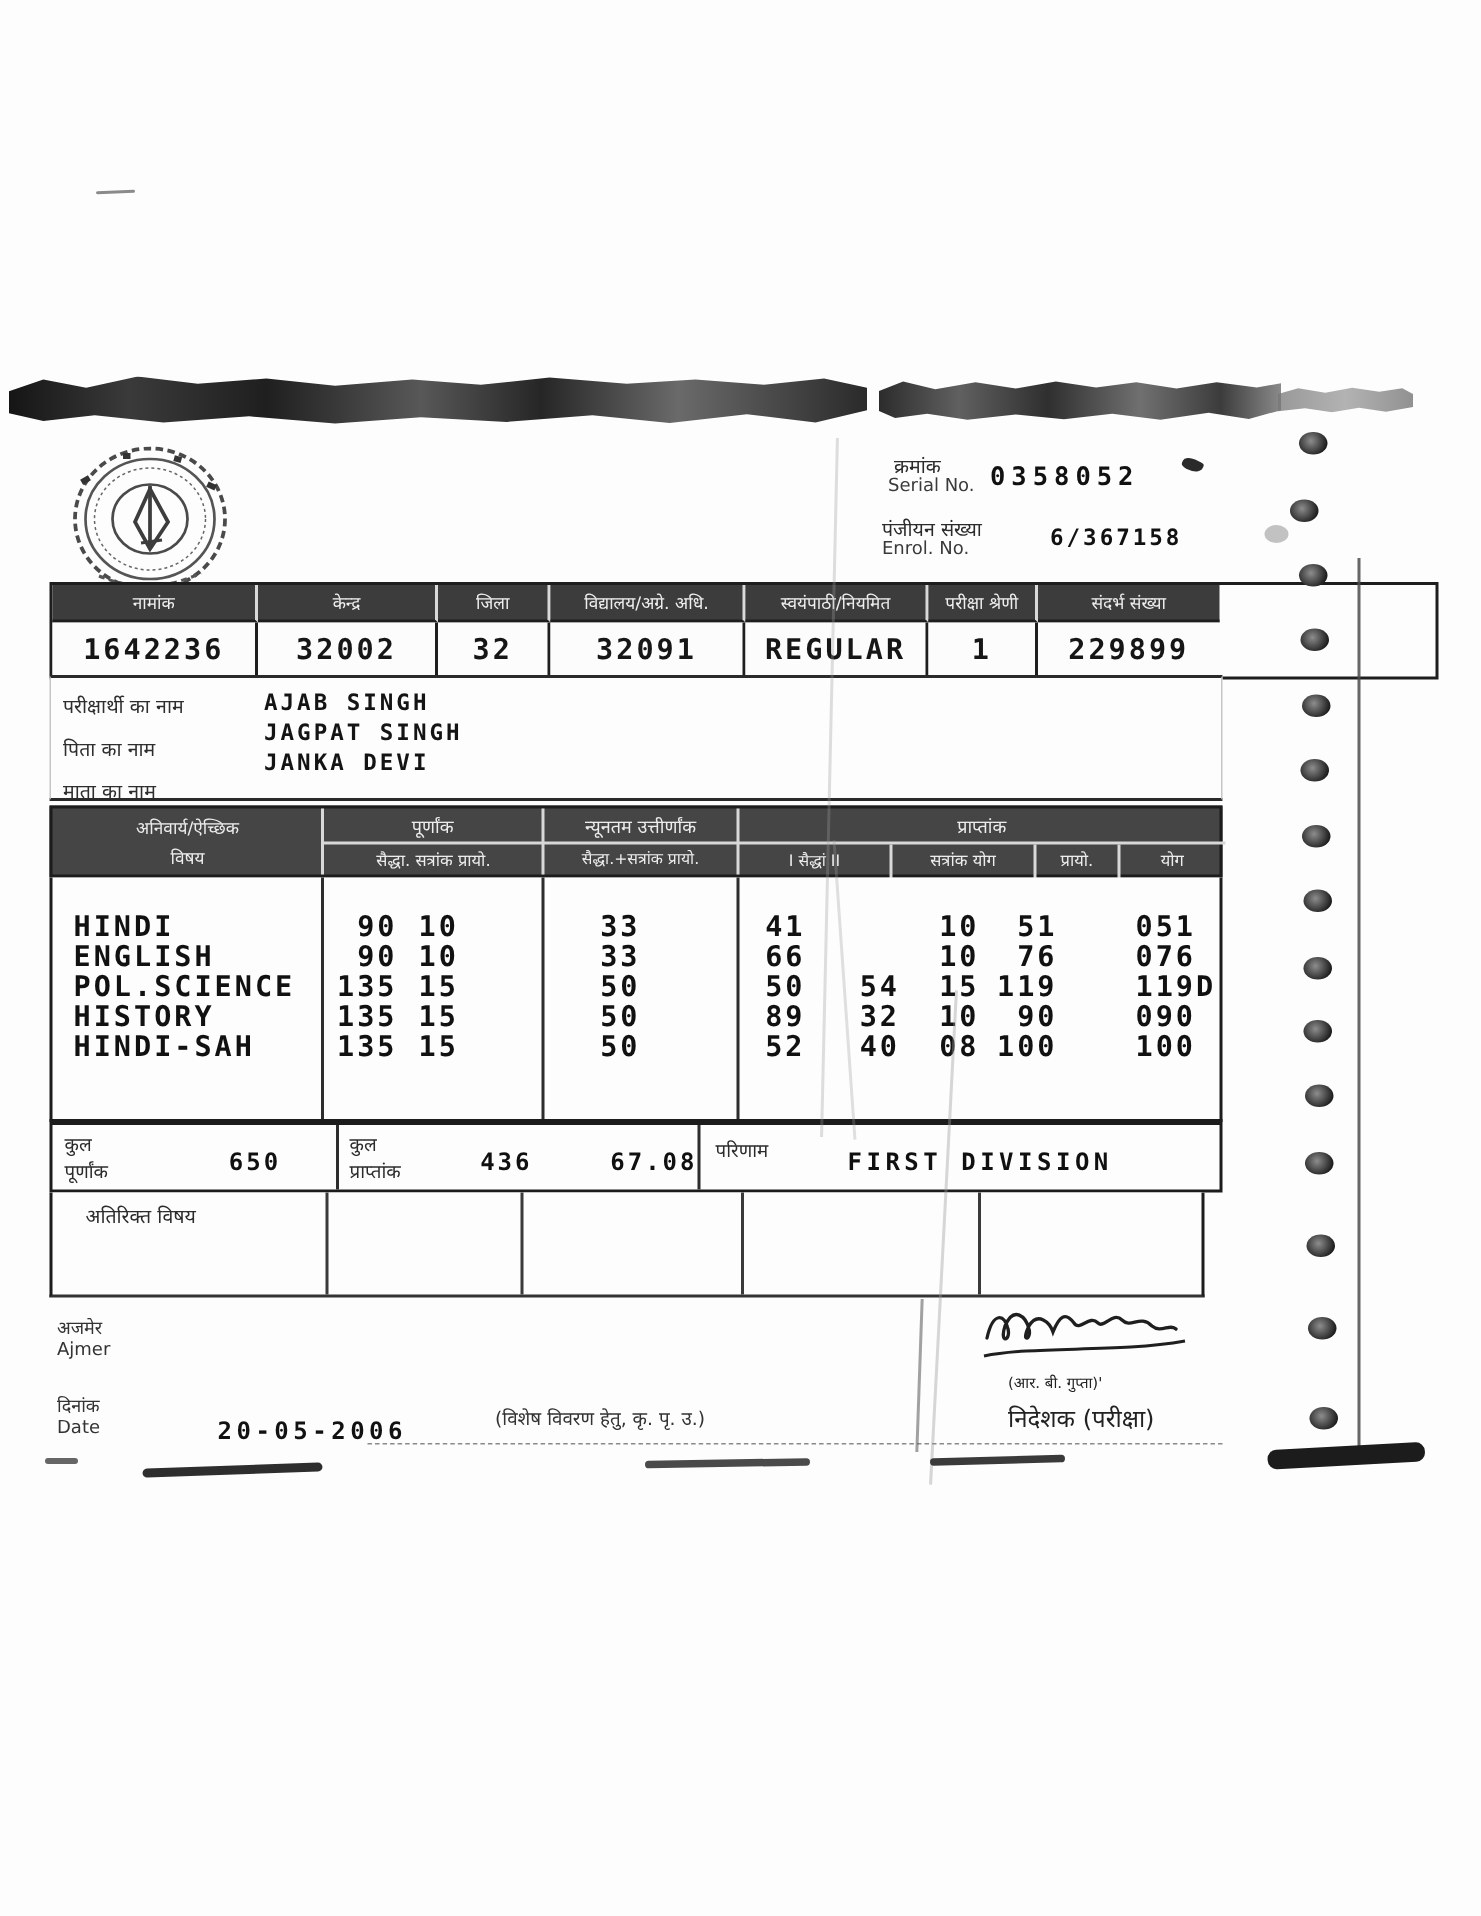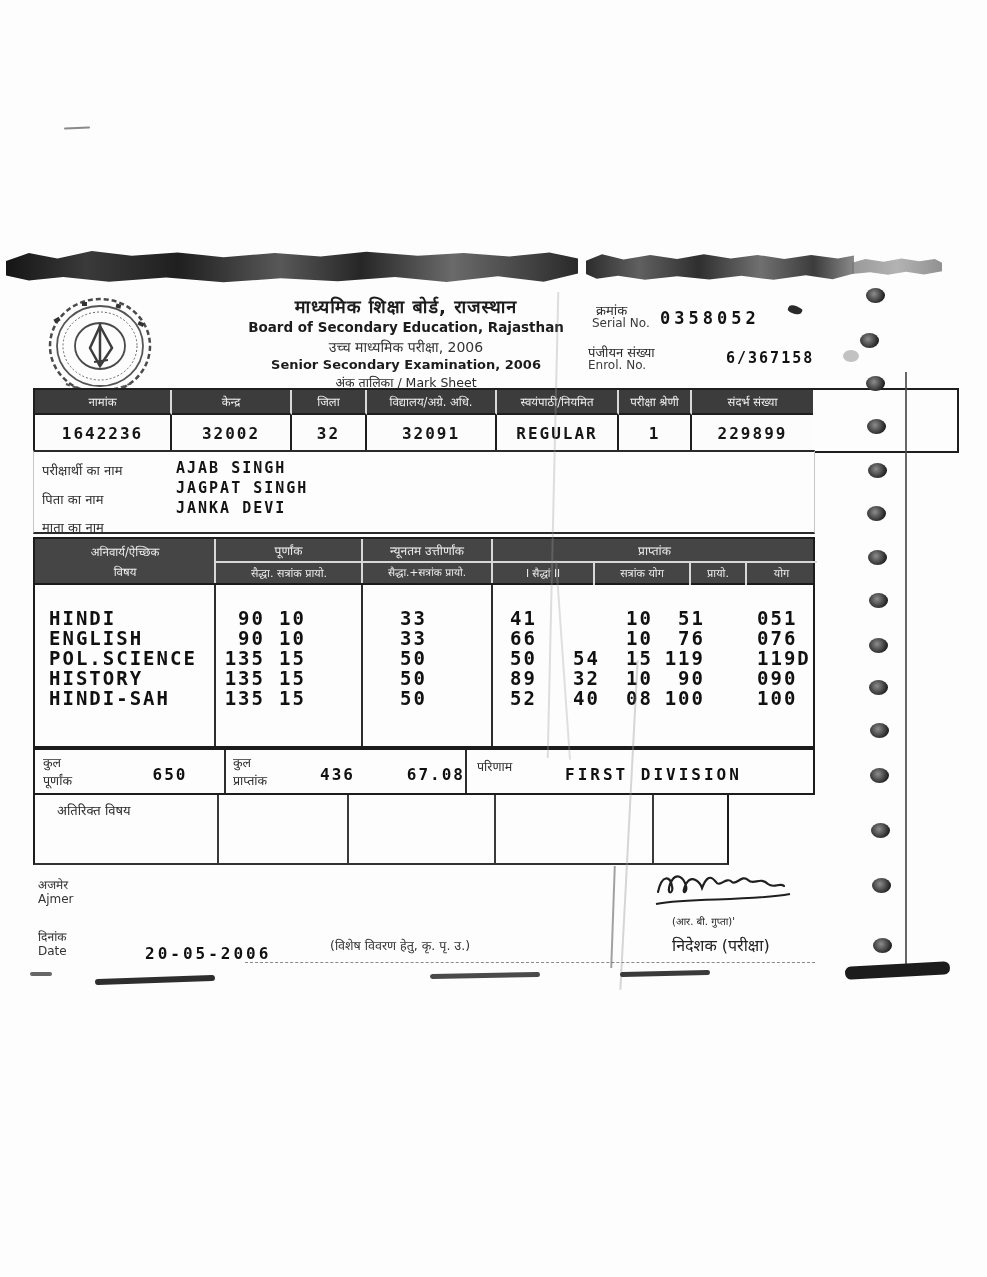--- a/index.html
+++ b/index.html
@@ -45,21 +45,21 @@
   .ser-label { color:#2b2b2b; font-size:13px; }
   .ser-label-en { color:#3a3a3a; font-size:12px; }
   .ocr { font-family:"DejaVu Sans Mono", monospace; font-weight:bold; color:#111; }
 
   
   .info-table { left:33px; top:388px; width:926px; border:2px solid #1e1e1e; }
   .info-row { display:flex; }
   .info-cell { border-right:2px solid #1e1e1e; display:flex; align-items:center; justify-content:center; }
   .info-cell:last-child { border-right:none; }
   .info-head .info-cell { background:#3c3c3c; color:#efefef; font-size:11.5px; height:25px; border-right-color:#d9d9d9; border-bottom:2px solid #1e1e1e; }
-  .info-vals .info-cell { height:36px; background:#fcfcfc; font-family:"DejaVu Sans Mono", monospace; font-weight:bold; font-size:16px; letter-spacing:2px; color:#161616; }
+  .info-vals .info-cell { height:36px; background:#fcfcfc; font-family:"DejaVu Sans Mono", monospace; font-weight:bold; font-size:19px; letter-spacing:2px; color:#161616; }
 
   
   .name-box { left:33px; top:450px; width:782px; height:84px; border-top:2px solid #2a2a2a; border-bottom:2px solid #2a2a2a; border-left:1px solid #c6c6c6; border-right:1px solid #c6c6c6; background:#fdfdfd; }
   .nb-label { position:absolute; left:8px; font-size:13px; color:#2e2e2e; }
   .nb-value { position:absolute; left:142px; font-family:"DejaVu Sans Mono", monospace; font-weight:bold; font-size:15px; letter-spacing:2px; color:#141414; }
 
   
   .marks-head { left:33px; top:537px; width:782px; height:48px; background:#454545; border:2px solid #1c1c1c; color:#ededed; }
   .mh { position:absolute; text-align:center; font-size:11.5px; }
   .mh-sep-v { position:absolute; top:0; width:2px; height:100%; background:#d8d8d8; }
@@ -72,21 +72,21 @@
   .mcell { position:absolute; font-family:"DejaVu Sans Mono", monospace; font-weight:bold; font-size:19px; letter-spacing:2px; color:#111; white-space:nowrap; }
   .r { text-align:right; }
 
   
   .totals { left:33px; top:748px; width:782px; height:47px; border:2px solid #1c1c1c; background:#fdfdfd; }
   .tot-sep { position:absolute; top:0; width:2px; height:100%; background:#2d2d2d; }
   .tot-label { position:absolute; font-size:12.5px; color:#2c2c2c; }
   .tot-val { position:absolute; font-family:"DejaVu Sans Mono", monospace; font-weight:bold; font-size:16px; letter-spacing:2px; color:#101010; }
 
   
-  .addl { left:33px; top:795px; width:696px; height:70px; border-left:2px solid #1c1c1c; border-right:2px solid #1c1c1c; border-bottom:2px solid #333; background:#fdfdfd; }
+  .addl { left:33px; top:795px; width:770px; height:70px; border-left:2px solid #1c1c1c; border-right:2px solid #1c1c1c; border-bottom:2px solid #333; background:#fdfdfd; }
   .addl-sep { position:absolute; top:0; width:1.5px; height:100%; background:#3a3a3a; }
   .addl-label { position:absolute; left:22px; top:6px; font-size:13px; color:#2c2c2c; }
 
   
   .ft-label { position:absolute; font-size:12px; color:#333; }
   .date-val { position:absolute; left:145px; top:944px; font-family:"DejaVu Sans Mono", monospace; font-weight:bold; font-size:16px; letter-spacing:3px; color:#111; }
   .note { position:absolute; left:330px; top:937px; font-size:12.5px; color:#333; }
   .sig-name { position:absolute; left:672px; top:914px; font-size:10px; color:#222; }
   .sig-title { position:absolute; left:672px; top:934px; font-size:16px; color:#222; }
   .dash-rule { position:absolute; left:245px; top:962px; width:570px; border-top:1.5px dashed #8a8a8a; }
@@ -123,34 +123,27 @@
     <polygon points="54,30 66,52 54,70 44,52" fill="none" stroke="#3d3d3d" stroke-width="2.5"></polygon>
     <line x1="54" y1="28" x2="54" y2="70" stroke="#3d3d3d" stroke-width="2.5"></line>
     <line x1="48" y1="66" x2="62" y2="64" stroke="#3d3d3d" stroke-width="2"></line>
     <path d="M20 88 q34 14 68 -2" fill="none" stroke="#555" stroke-width="2" stroke-dasharray="4 3"></path>
     <rect x="8" y="22" width="6" height="4" fill="#333" transform="rotate(-30 11 24)"></rect>
     <rect x="92" y="26" width="6" height="4" fill="#333" transform="rotate(25 95 28)"></rect>
     <rect x="36" y="6" width="5" height="4" fill="#333"></rect>
     <rect x="70" y="8" width="5" height="4" fill="#333" transform="rotate(15 72 10)"></rect>
   </svg>
 
-  <div class="abs hdr-center">
-    <div class="l1">माध्यमिक शिक्षा बोर्ड, राजस्थान</div>
-    <div class="l2">Board of Secondary Education, Rajasthan</div>
-    <div class="l3">उच्च माध्यमिक परीक्षा, 2006</div>
-    <div class="l4">Senior Secondary Examination, 2006</div>
-    <div class="l5">अंक तालिका / Mark Sheet</div>
-  </div>
 
   <div class="abs ser-label" style="left:596px; top:301px;">क्रमांक</div>
   <div class="abs ser-label-en" style="left:592px; top:316px;">Serial No.</div>
   <div class="abs ocr" style="left:660px; top:308px; font-size:17px; letter-spacing:4px;">0358052</div>
   <div class="abs ser-label" style="left:588px; top:343px;">पंजीयन संख्या</div>
   <div class="abs ser-label-en" style="left:588px; top:358px;">Enrol. No.</div>
-  <div class="abs ocr" style="left:700px; top:349px; font-size:15px; letter-spacing:2px;margin-left:26px;">6/367158</div>
+  <div class="abs ocr" style="left:700px; top:349px; font-size:15px; letter-spacing:2px;">6/367158</div>
 
   <div class="abs info-table">
     <div class="info-row info-head">
       <div class="info-cell" style="width:137px">नामांक</div>
       <div class="info-cell" style="width:120px">केन्द्र</div>
       <div class="info-cell" style="width:75px">जिला</div>
       <div class="info-cell" style="width:130px">विद्यालय/अग्रे. अधि.</div>
       <div class="info-cell" style="width:122px">स्वयंपाठी/नियमित</div>
       <div class="info-cell" style="width:73px">परीक्षा श्रेणी</div>
       <div class="info-cell" style="width:121px">संदर्भ संख्या</div>

